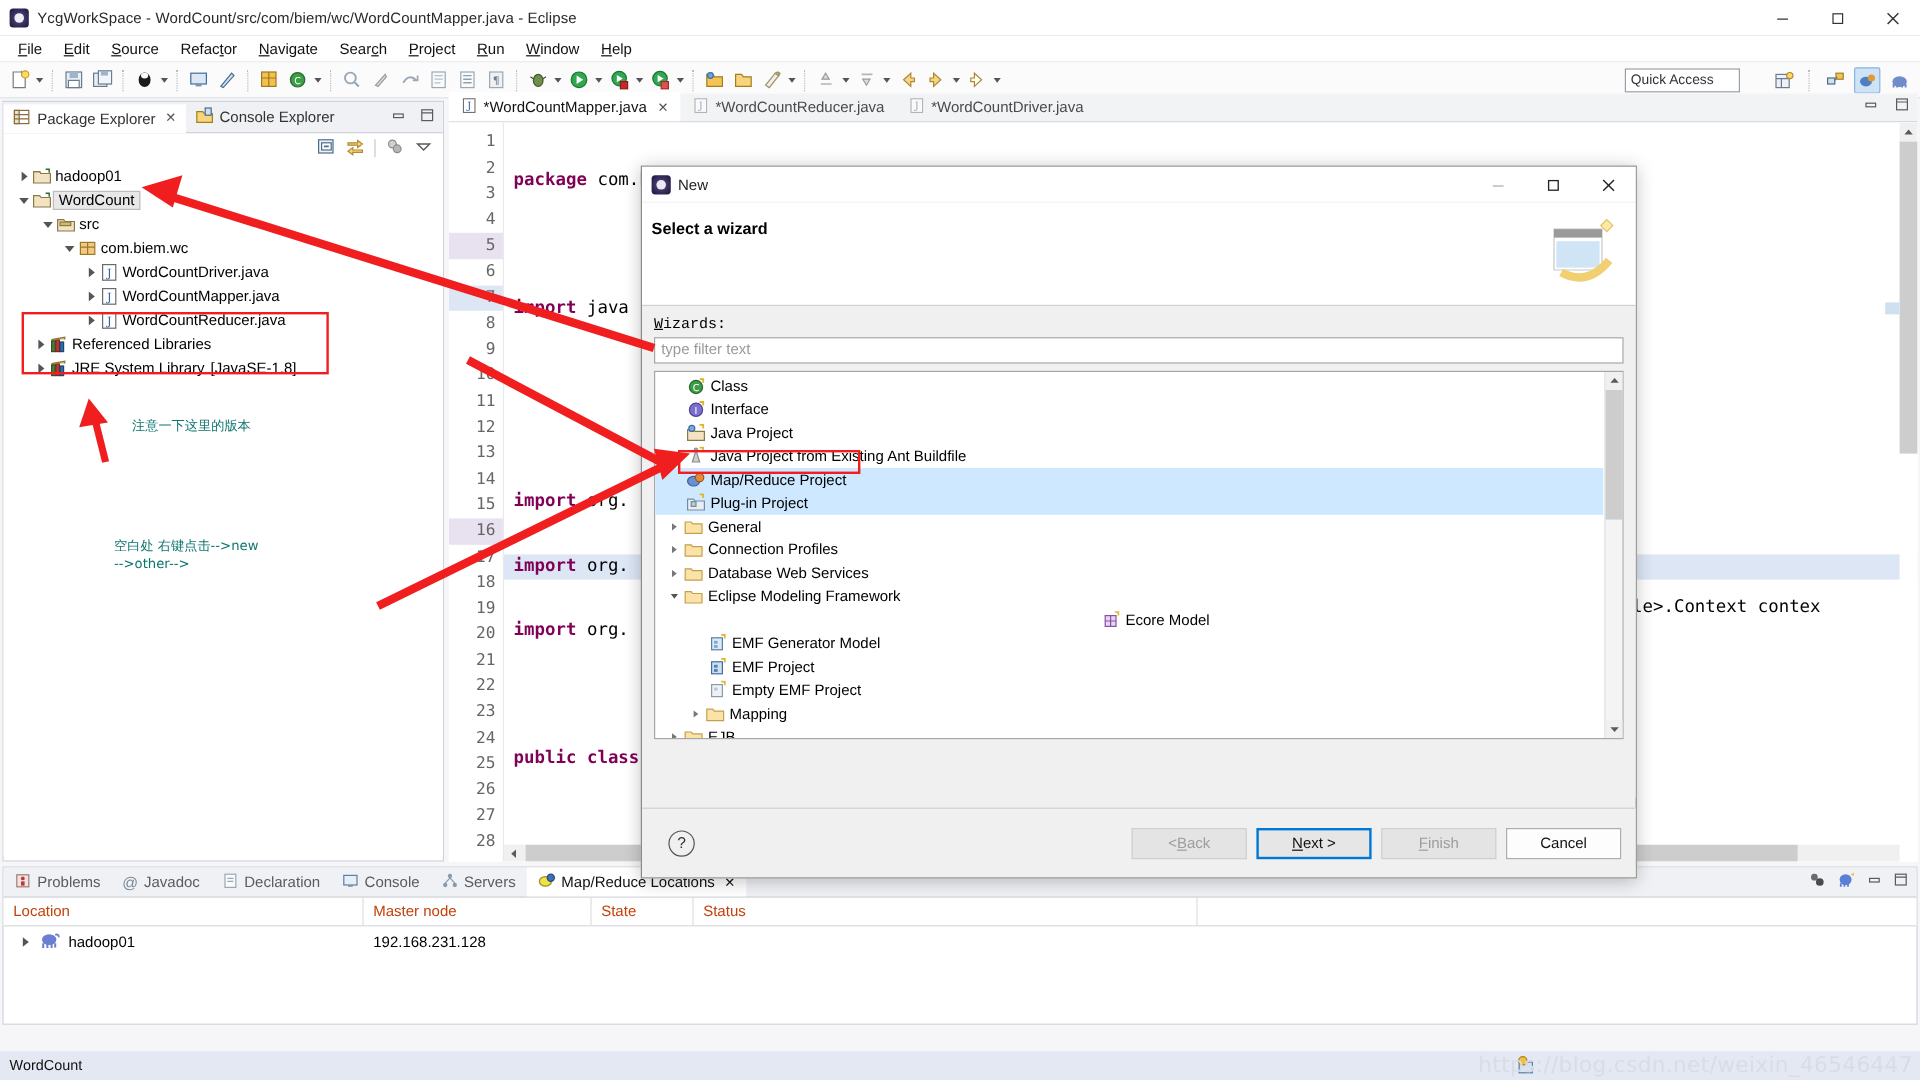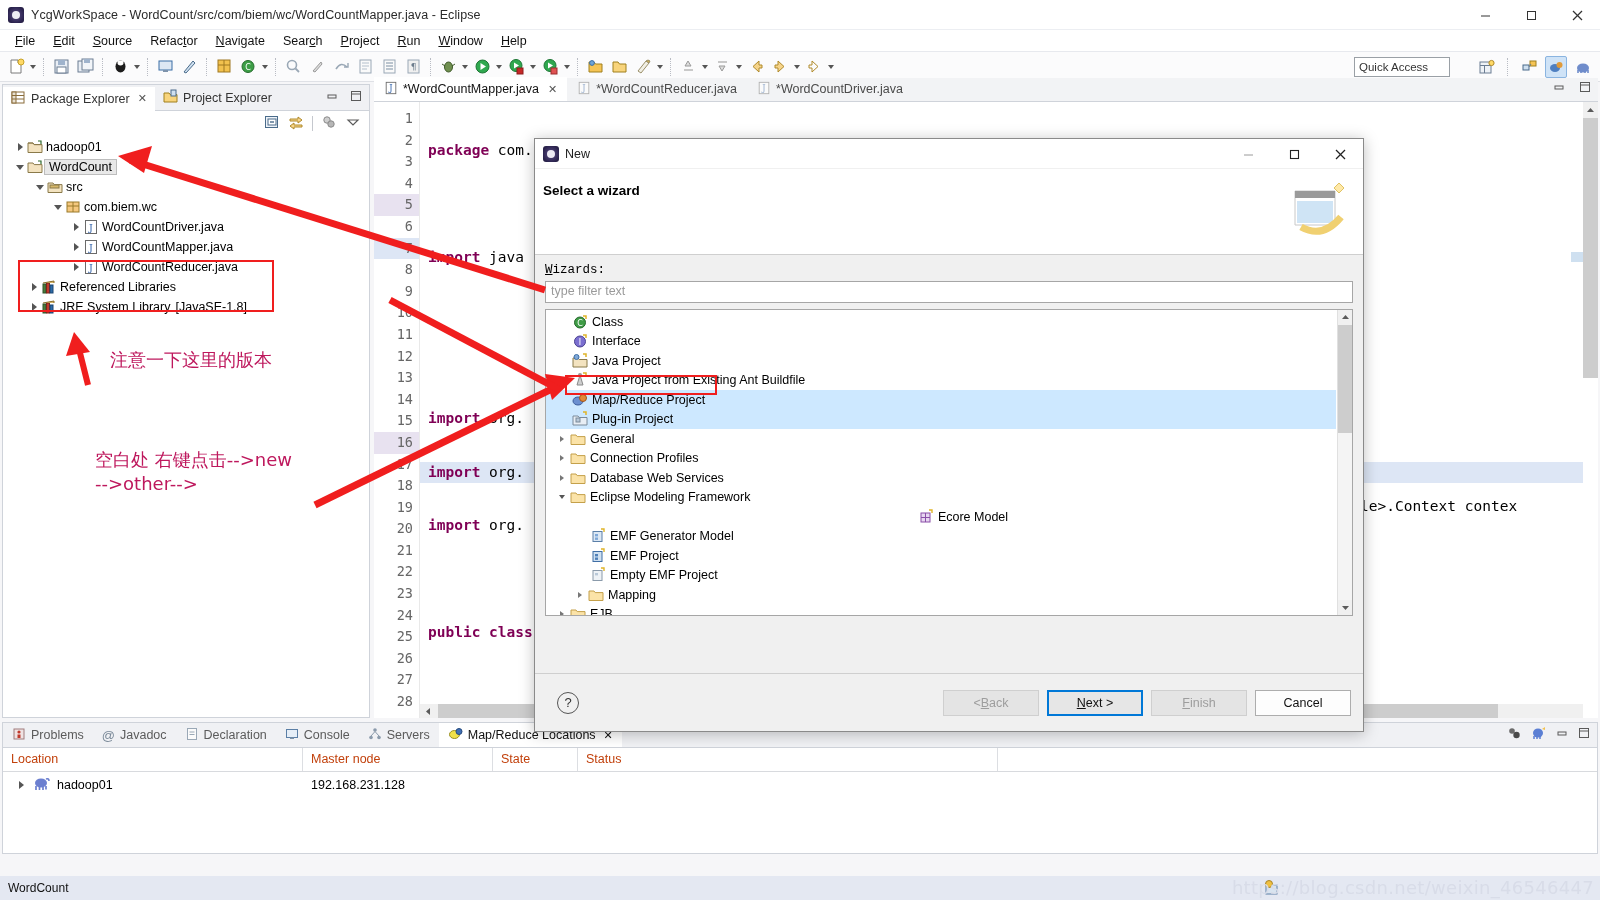--- a/index.html
+++ b/index.html
@@ -105,21 +105,21 @@
   .twist.closed::after { content: ""; border-top: 4px solid transparent; border-bottom: 4px solid transparent; border-left: 5px solid #555; }
   .tlabel { margin-left: 3px; }
   .sel-box { background: #e8e8e8; border: 1px solid #bdbdbd; padding: 0 4px; margin-left: 1px; }
   .ticon { width: 16px; height: 16px; flex: none; display: inline-block; }
 
   
   .anno-box {
     position: absolute; border: 2.5px solid #f01e1e; pointer-events: none;
   }
   .anno-text {
-    position: absolute; color: #be185d; font-size: 18px; white-space: nowrap;
+    position: absolute; color: #0f766e; font-size: 11px; white-space: nowrap;
     font-family: "DejaVu Sans", sans-serif; line-height: 1.35;
   }
   svg.anno { position: absolute; left: 0; top: 0; pointer-events: none; overflow: visible; }
 
   
   .editor-area {
     position: absolute; left: 374px; top: 78px; width: 1224px; height: 640px;
     background: #fff;
   }
   .etab-bar { height: 24px; display: flex; align-items: flex-end; background: #f2f3f5; border-bottom: 1px solid #cfd3da; position: relative; }
@@ -520,21 +520,21 @@
         <span>Package Explorer</span>
         <span class="xmark">✕</span>
       </div>
       <div class="vtab">
         <span>
           <svg width="15" height="15" viewBox="0 0 15 15">
               <path d="M1 4h5l1.2 1.6H14V13H1z" fill="#f8d47c" stroke="#a0801e"></path>
               <rect x="8" y="1" width="5" height="6" fill="#cfe0f0" stroke="#4a6b8a"></rect>
             </svg>
         </span>
-        <span>Project Explorer</span>
+        <span>Console Explorer</span>
       </div>
       <div style="position:absolute;right:6px;bottom:4px;display:flex;gap:10px;align-items:center;">
         <span>
           <svg width="14" height="14" viewBox="0 0 14 14">
               <rect x="3" y="6" width="8" height="3" fill="none" stroke="#5a5a5a"></rect>
             </svg>
         </span>
         <span>
           <svg width="14" height="14" viewBox="0 0 14 14">
               <rect x="2.5" y="2.5" width="9" height="9" fill="none" stroke="#5a5a5a"></rect>

